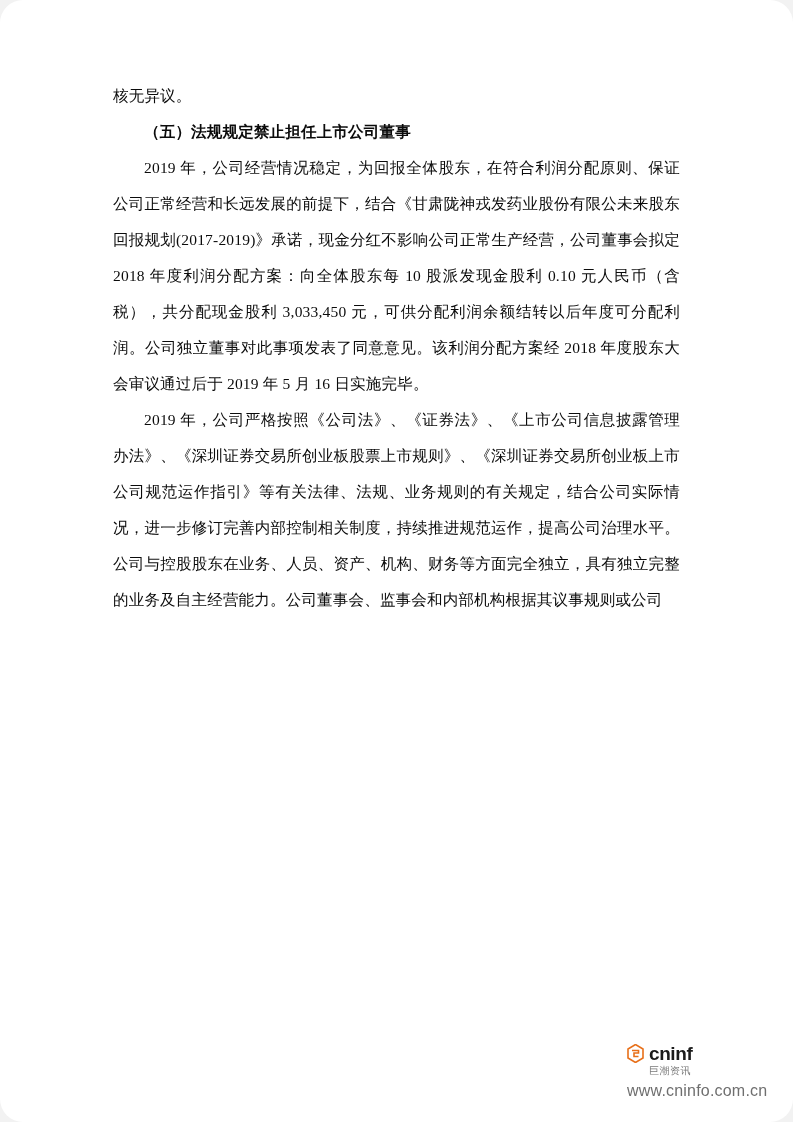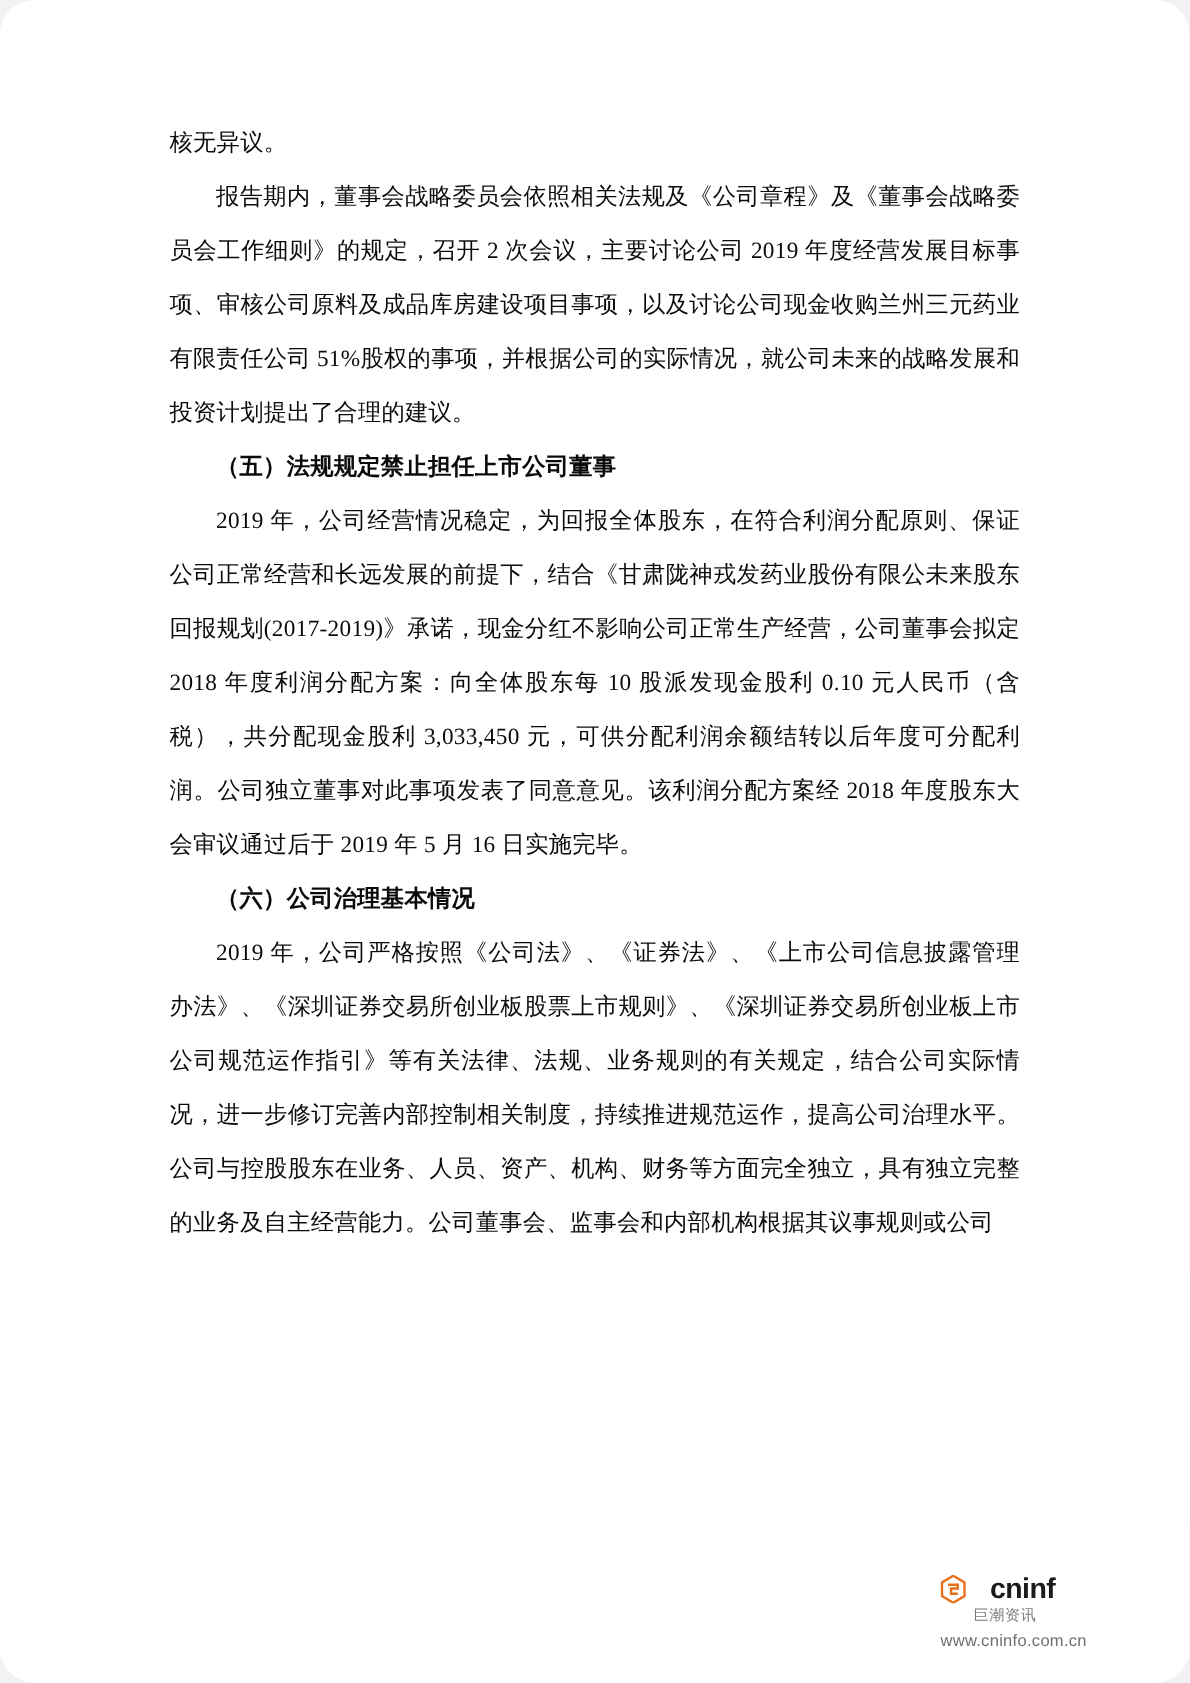--- a/index.html
+++ b/index.html
@@ -45,21 +45,21 @@
   .footer-logo {
     position: absolute;
     right: 40px;
     bottom: 22px;
     width: 126px;
     text-align: left;
   }
   .logo-row {
     display: flex;
     align-items: center;
-    gap: 16px;
+    gap: 5px;
   }
   .logo-mark {
     width: 17px;
     height: 19px;
     position: relative;
     flex: none;
   }
   .logo-mark svg { display: block; }
   .logo-text {
     font-family: "Liberation Sans", sans-serif;
@@ -72,37 +72,35 @@
   .logo-sub {
     font-family: "Liberation Sans", sans-serif;
     font-size: 10px;
     color: #7a7a7a;
     margin-top: 1px;
     margin-left: 22px;
     letter-spacing: 0.5px;
   }
   .logo-url {
     font-family: "Liberation Sans", sans-serif;
-    font-size: 11px;
+    font-size: 16px;
     color: #6f6f6f;
     margin-top: 4px;
     letter-spacing: 0.2px;
   }
 </style>
 </head>
 <body>
 
 <div class="page">
 
   <div class="content">
     <p class="plain">核无异议。</p>
-    <p class="indent">报告期内，董事会战略委员会依照相关法规及《公司章程》及《董事会战略委员会工作细则》的规定，召开 2 次会议，主要讨论公司 2019 年度经营发展目标事项、审核公司原料及成品库房建设项目事项，以及讨论公司现金收购兰州三元药业有限责任公司 51%股权的事项，并根据公司的实际情况，就公司未来的战略发展和投资计划提出了合理的建议。</p>
     <p class="heading">（五）法规规定禁止担任上市公司董事</p>
     <p class="indent">2019 年，公司经营情况稳定，为回报全体股东，在符合利润分配原则、保证公司正常经营和长远发展的前提下，结合《甘肃陇神戎发药业股份有限公未来股东回报规划(2017-2019)》承诺，现金分红不影响公司正常生产经营，公司董事会拟定 2018 年度利润分配方案：向全体股东每 10 股派发现金股利 0.10 元人民币（含税），共分配现金股利 3,033,450 元，可供分配利润余额结转以后年度可分配利润。公司独立董事对此事项发表了同意意见。该利润分配方案经 2018 年度股东大会审议通过后于 2019 年 5 月 16 日实施完毕。</p>
-    <p class="heading">（六）公司治理基本情况</p>
     <p class="indent">2019 年，公司严格按照《公司法》、《证券法》、《上市公司信息披露管理办法》、《深圳证券交易所创业板股票上市规则》、《深圳证券交易所创业板上市公司规范运作指引》等有关法律、法规、业务规则的有关规定，结合公司实际情况，进一步修订完善内部控制相关制度，持续推进规范运作，提高公司治理水平。公司与控股股东在业务、人员、资产、机构、财务等方面完全独立，具有独立完整的业务及自主经营能力。公司董事会、监事会和内部机构根据其议事规则或公司</p>
   </div>
 
   <div class="footer-logo">
     <div class="logo-row">
       <span class="logo-mark">
         <svg width="17" height="19" viewBox="0 0 17 19">
           <path d="M8.5 0.5 L16 5 L16 14 L8.5 18.5 L1 14 L1 5 Z" fill="none" stroke="#e8701a" stroke-width="1.6"></path>
           <path d="M5 6.5 L11.5 6.5 L11.5 9 L7 9 L7 12.5 L11.5 12.5" fill="none" stroke="#e8701a" stroke-width="1.6"></path>
         </svg>

